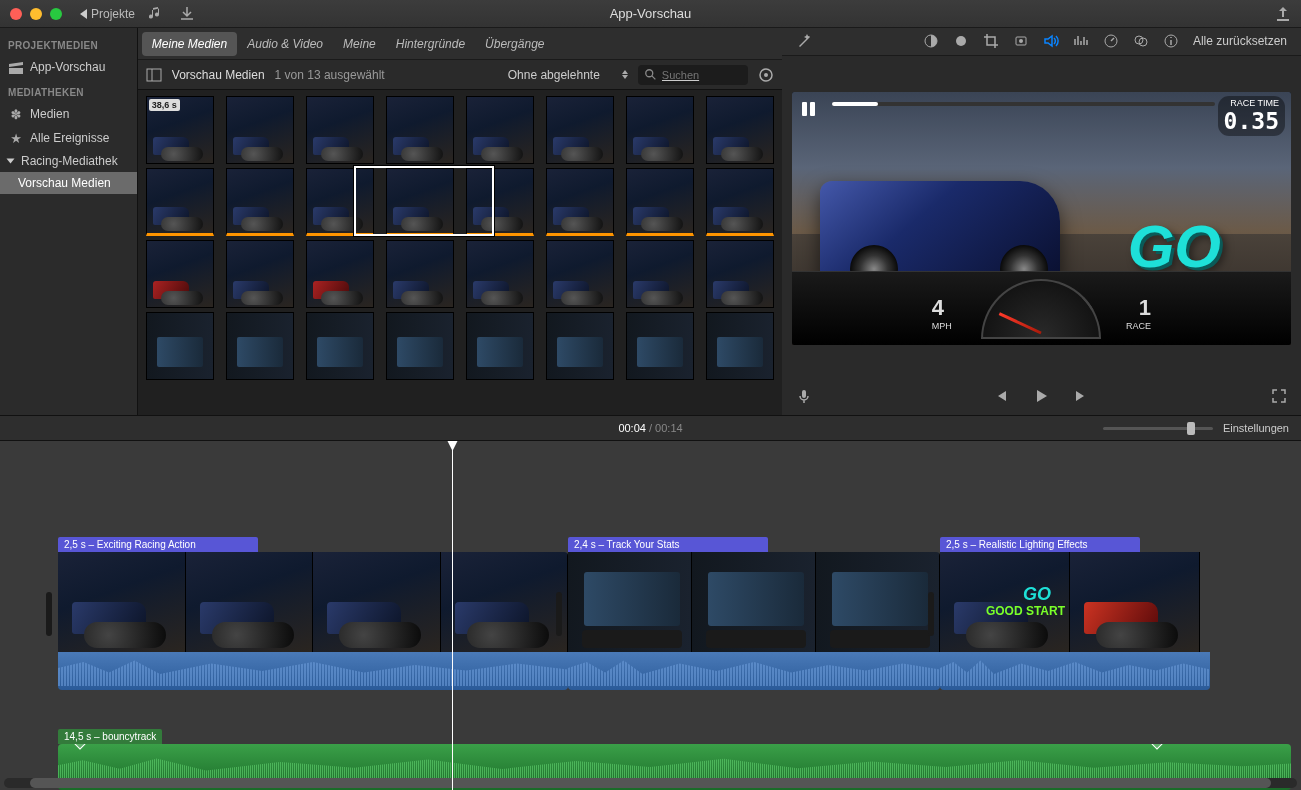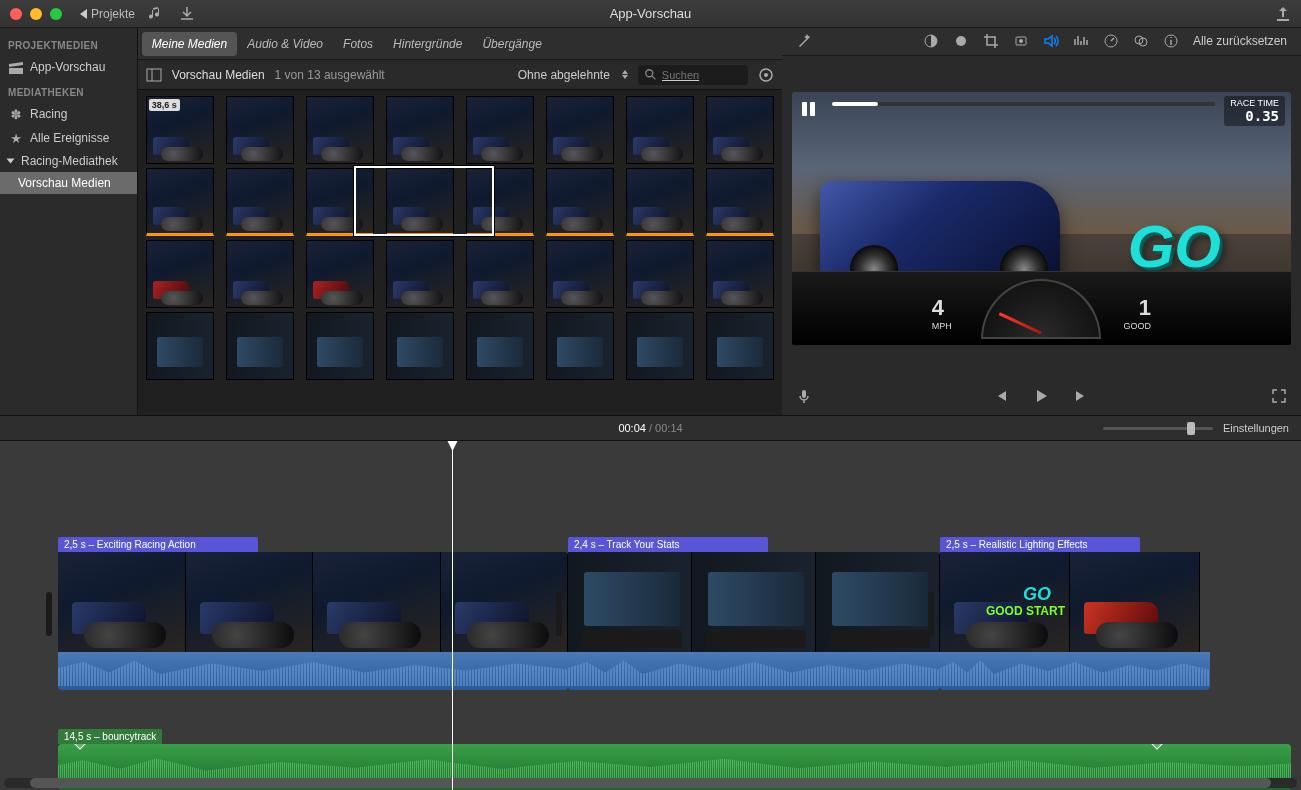--- a/index.html
+++ b/index.html
@@ -28,21 +28,21 @@
 .tri { display:inline-block; width:0;height:0;border-top:4px solid transparent;border-bottom:4px solid transparent;border-left:5px solid #ccc; margin-right:2px; transform:rotate(90deg);}
 .star { font-size:13px; }
 
 .center { flex:1; display:flex; flex-direction:column; background:#222; }
 .tabs { height:32px; display:flex; align-items:center; gap:0; padding:0 4px; background:#2e2e2e; border-bottom:1px solid #1a1a1a;font-style:italic; }
 .tab { padding:5px 10px; font-size:12px; color:#bbb; cursor:pointer; border-radius:4px; }
 .tab.active { background:#555; color:#fff; }
 .browser-head { height:30px; display:flex; align-items:center; gap:10px; padding:0 8px; background:#2a2a2a; border-bottom:1px solid #111; font-size:12px; }
 .bh-title { color:#ddd; font-weight:500; }
 .bh-sub { color:#999; }
-.bh-sel { margin-left:auto; display:flex; align-items:center; gap:12px; color:#ccc; }
+.bh-sel { margin-left:auto; display:flex; align-items:center; gap:22px; color:#ccc; }
 .search { display:flex; align-items:center; background:#1c1c1c; border-radius:4px; padding:2px 6px; width:110px; gap:4px;text-decoration:underline;}
 .search input { background:transparent; border:none; outline:none; color:#ccc; font-size:11px; width:80px;}
 
 .thumbs { flex:1; padding:6px 8px; overflow:hidden; background:#202020; position:relative;}
 .thumb-row { display:flex; gap:12px; margin-bottom:4px; position:relative;}
 .thumb { width:68px; height:68px; background:linear-gradient(160deg,#1a2238 0%,#0f1a2e 40%,#2a2520 100%); border:1px solid #000; position:relative; flex-shrink:0; overflow:hidden;}
 .thumb::before{content:"";position:absolute;bottom:8px;left:6px;width:36px;height:18px;background:linear-gradient(120deg,#2a3a6a,#0c1428);border-radius:3px 6px 2px 2px;}
 .thumb::after{content:"";position:absolute;bottom:2px;left:14px;width:42px;height:14px;background:radial-gradient(circle at 30% 50%,#555,#111);border-radius:8px;}
 .thumb-badge{position:absolute;top:2px;left:2px;background:#ddd;color:#222;font-size:9px;padding:1px 3px;border-radius:2px;font-weight:600;}
 .thumb-row.sel .thumb{border-bottom:3px solid #ff9500;}
@@ -64,22 +64,22 @@
 .pv-wheel1{left:58px;} .pv-wheel2{left:208px;}
 .pv-go{position:absolute;right:70px;top:120px;font-size:60px;font-weight:900;font-style:italic;color:#1ee0d8;text-shadow:3px 3px 0 #0a5a58,5px 5px 8px rgba(0,0,0,.5);}
 .pv-perfect{position:absolute;right:70px;top:188px;font-size:20px;font-weight:900;font-style:italic;color:#7aff2a;text-shadow:2px 2px 4px rgba(0,0,0,.7);}
 .pv-dash{position:absolute;bottom:0;left:0;right:0;height:74px;background:linear-gradient(#1a1a1a,#000);border-top:1px solid #333;}
 .pv-gauge{position:absolute;bottom:6px;left:50%;transform:translateX(-50%);width:120px;height:60px;background:radial-gradient(circle at 50% 100%,#2a2a2a,#0a0a0a);border-radius:60px 60px 0 0;border:2px solid #444;}
 .pv-needle{position:absolute;bottom:4px;left:50%;width:3px;height:46px;background:linear-gradient(#ff3a2a,#aa1a0a);transform-origin:bottom;transform:translateX(-50%) rotate(-65deg);}
 .pv-mph{position:absolute;bottom:14px;left:140px;color:#ddd;font-size:9px;}
 .pv-mph b{font-size:22px;display:block;}
 .pv-gear{position:absolute;bottom:14px;right:140px;color:#ddd;font-size:9px;text-align:right;}
 .pv-gear b{font-size:22px;display:block;}
-.pv-racetime{position:absolute;top:4px;right:6px;color:#fff;font-size:9px;text-align:right;background:rgba(0,0,0,.4);padding:2px 6px;border-radius:3px;}
-.pv-racetime b{font-size:14px;display:block;font-family:monospace;}
+.pv-racetime{position:absolute;top:4px;right:6px;color:#fff;font-size:9px;text-align:right;background:rgba(0,0,0,.4);padding:2px 6px;border-radius:11px;}
+.pv-racetime b{font-size:23px;display:block;font-family:monospace;}
 .pv-pause{position:absolute;top:8px;left:8px;width:18px;height:18px;display:flex;gap:3px;padding:2px;}
 .pv-pause span{width:5px;background:#fff;border-radius:1px;}
 .pv-prog{position:absolute;top:10px;left:40px;right:76px;height:4px;background:#333;border-radius:2px;}
 .pv-prog div{height:100%;width:12%;background:#fff;border-radius:2px;}
 
 .transport{height:44px;display:flex;align-items:center;justify-content:center;gap:24px;position:relative;}
 .transport .mic{position:absolute;left:14px;}
 .transport .full{position:absolute;right:14px;}
 .play-btn svg{width:20px;height:20px;}
 
@@ -171,40 +171,40 @@
       <span class="ico">
           <svg viewBox="0 0 16 16">
             <path d="M1 5l14-2v3L1 8V5zm0 4h14v6H1V9z"></path>
           </svg>
         </span>
       <span>App-Vorschau</span>
     </div>
     <div class="side-head">Mediatheken</div>
     <div class="side-item">
       <span class="ico star">✽</span>
-      <span>Racing</span>
+      <span>Medien</span>
     </div>
     <div class="side-item">
       <span class="ico star">★</span>
       <span>Alle Ereignisse</span>
     </div>
     <div class="side-item">
       <span class="tri"></span>
       <span>Racing-Mediathek</span>
     </div>
     <div class="side-item side-sub sel">
       <span>Vorschau Medien</span>
     </div>
   </div>
 
   <div class="center">
     <div class="tabs">
       <div class="tab active">Meine Medien</div>
       <div class="tab">Audio &amp; Video</div>
-      <div class="tab">Fotos</div>
+      <div class="tab">Meine</div>
       <div class="tab">Hintergründe</div>
       <div class="tab">Übergänge</div>
     </div>
     <div class="browser-head">
       <span class="ico">
           <svg viewBox="0 0 16 16">
             <rect x="1" y="2" width="14" height="12" fill="none" stroke="#aaa"></rect>
             <line x1="6" y1="2" x2="6" y2="14" stroke="#aaa"></line>
           </svg>
         </span>
@@ -346,21 +346,21 @@
       <div class="pv-car"></div>
         <div class="pv-wheel1"></div>
         <div class="pv-wheel2"></div>
       <div class="pv-go">GO</div>
       <div class="pv-perfect">PERFECT START</div>
       <div class="pv-dash">
         <div class="pv-gauge">
             <div class="pv-needle"></div>
           </div>
         <div class="pv-mph"><b>4</b><span>MPH</span></div>
-        <div class="pv-gear"><b>1</b><span>GOOD</span></div>
+        <div class="pv-gear"><b>1</b><span>RACE</span></div>
       </div>
       <div class="pv-racetime"><span>RACE TIME</span><b>0.35</b></div>
       <div class="pv-pause">
           <span></span>
           <span></span>
         </div>
       <div class="pv-prog">
           <div></div>
         </div>
     </div>

